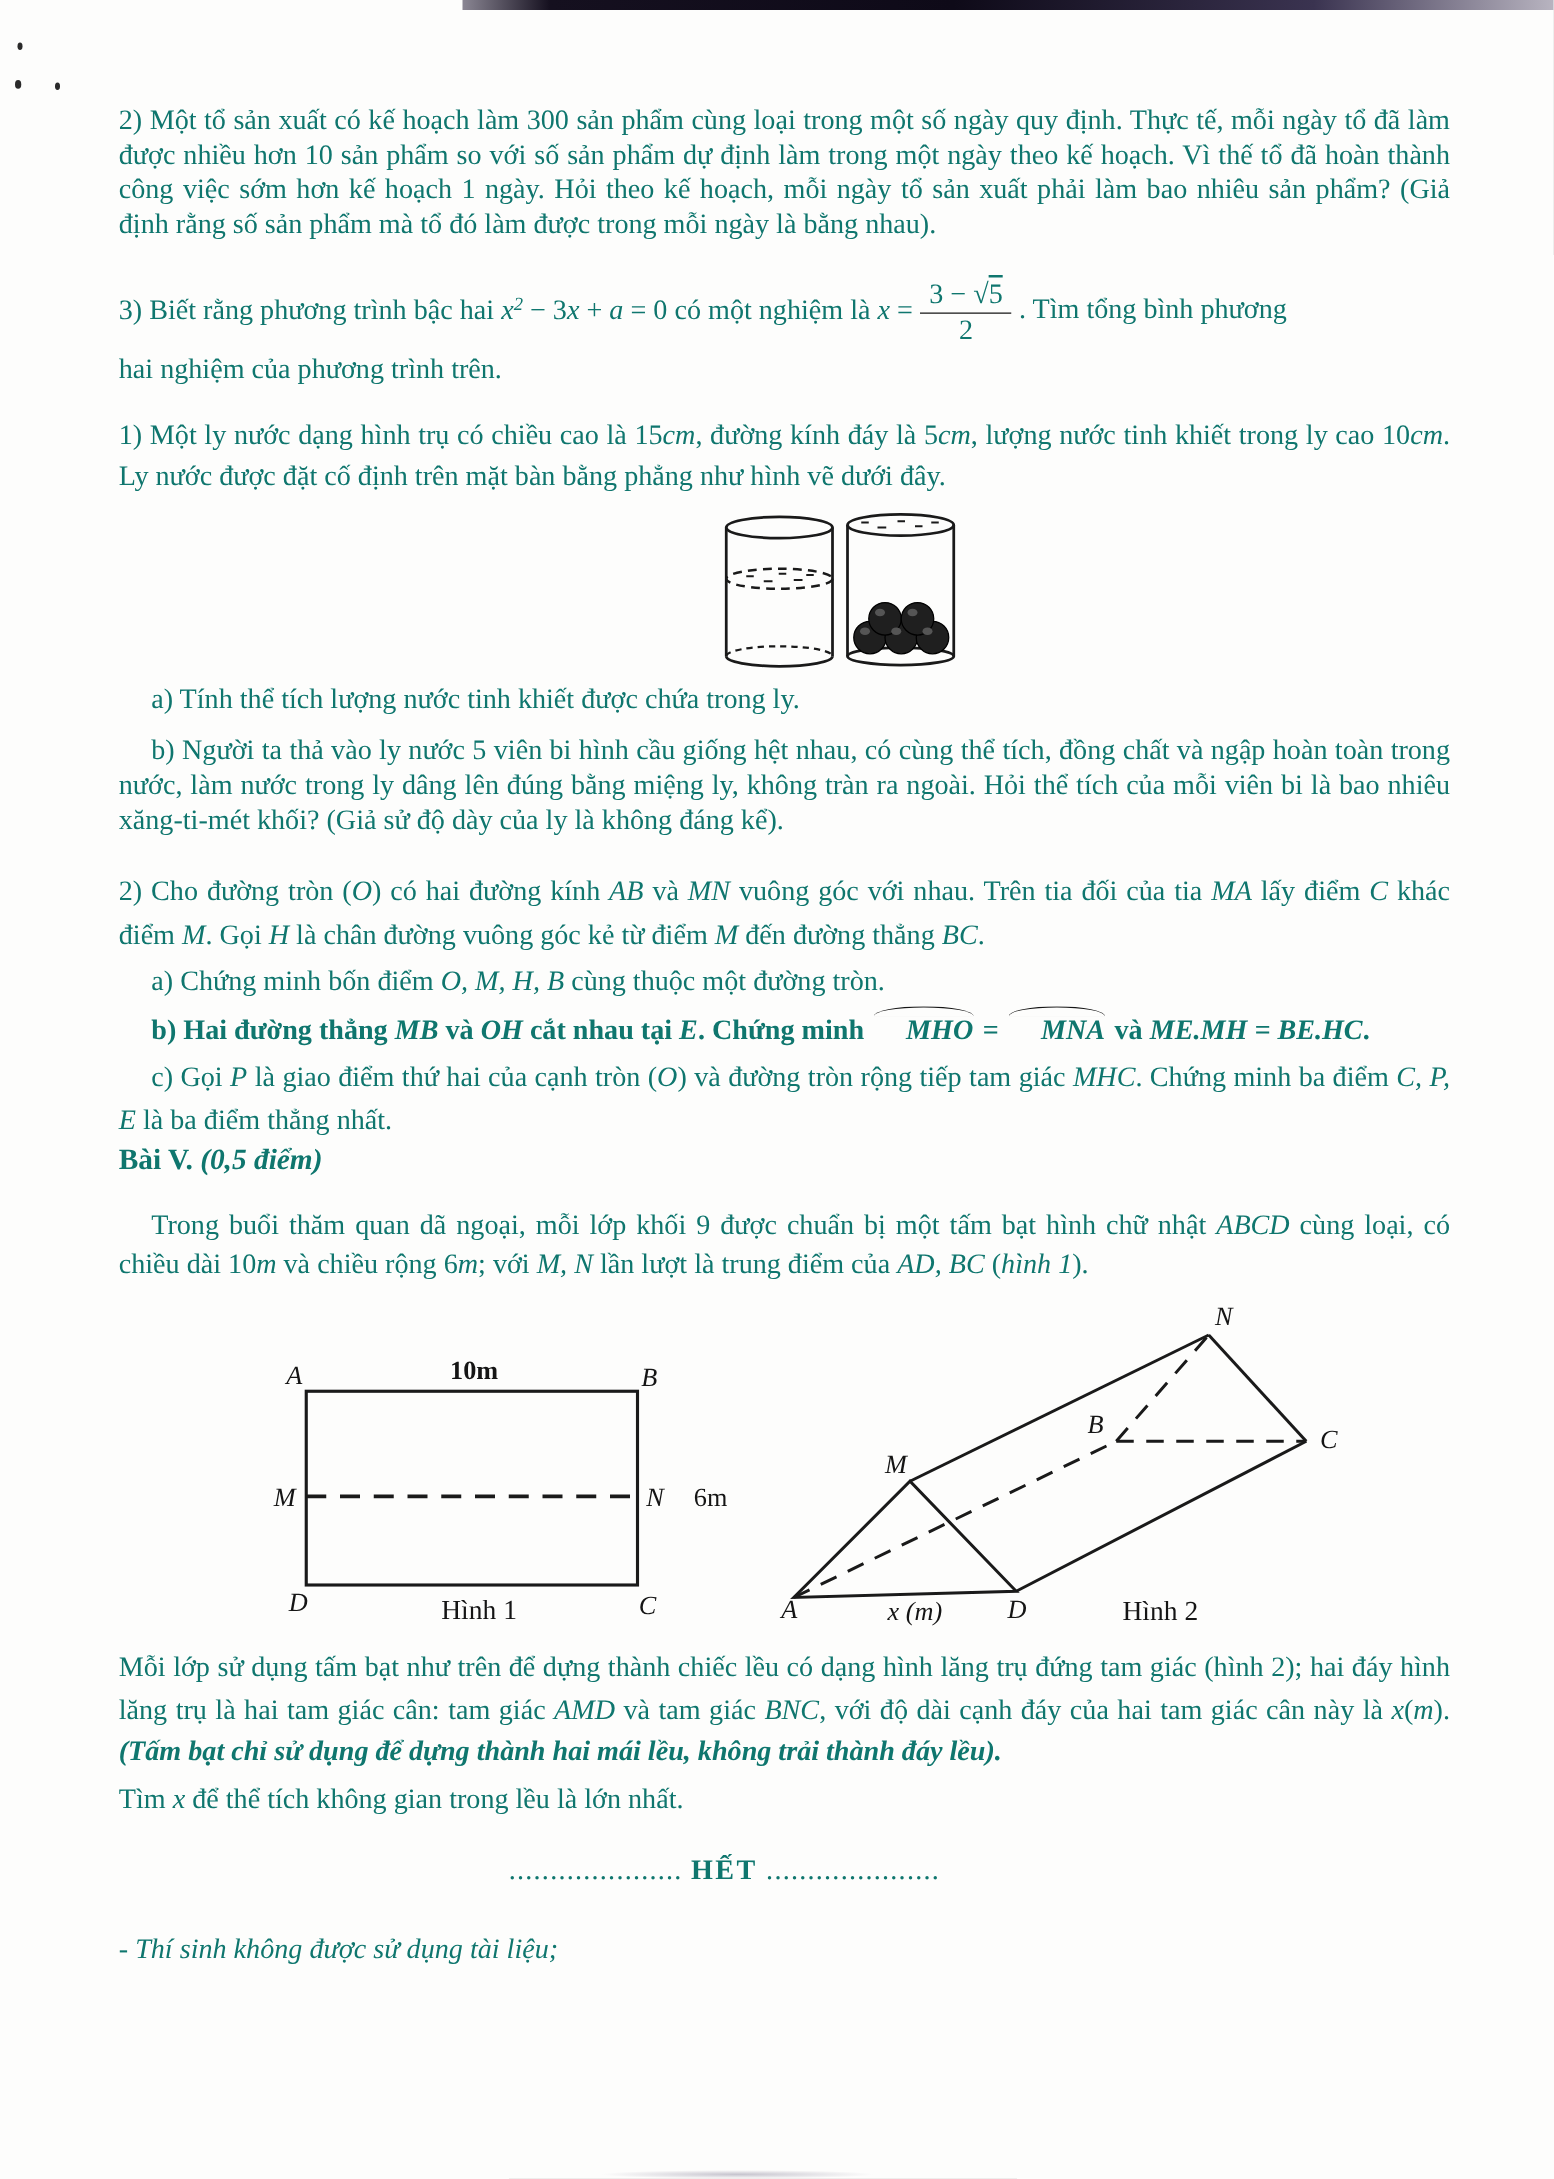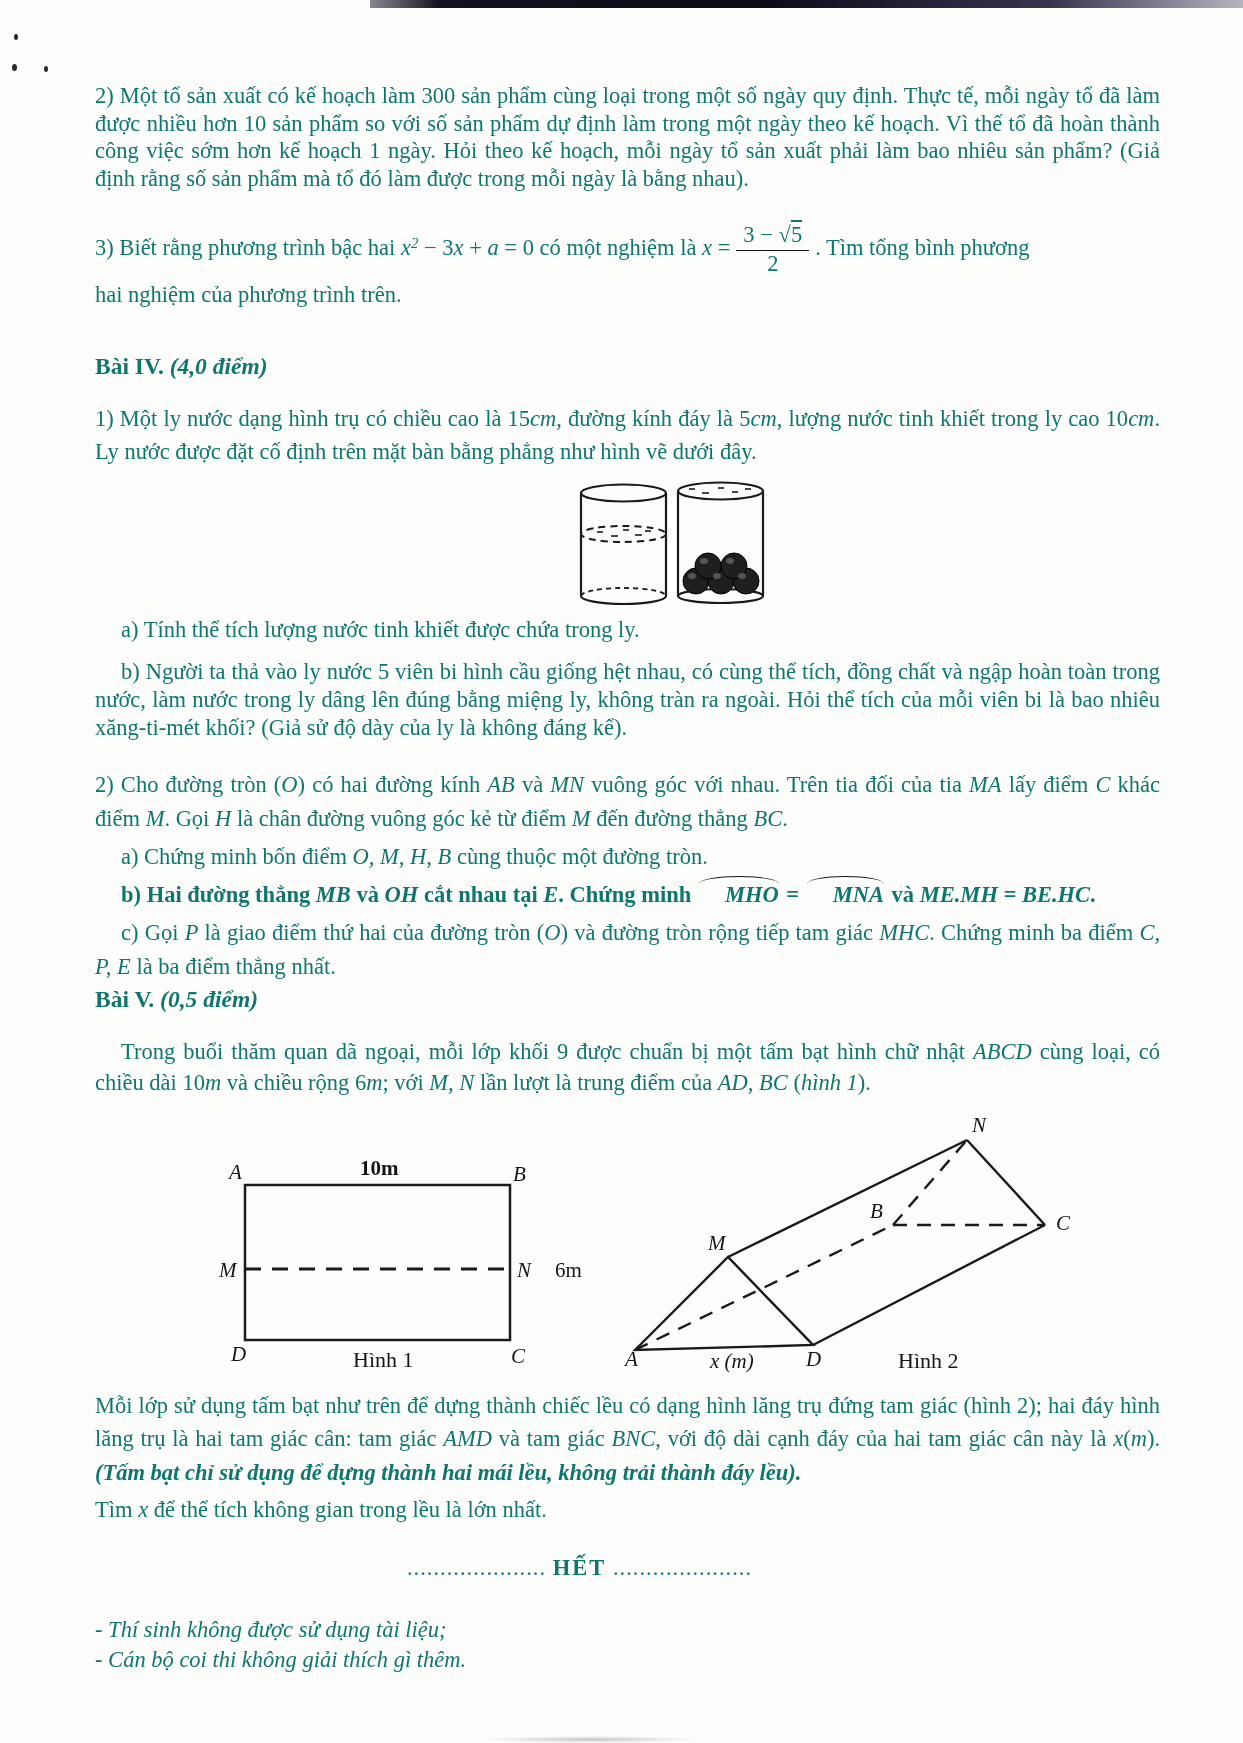--- a/index.html
+++ b/index.html
@@ -90,21 +90,20 @@
     <p class="p2">2) Một tổ sản xuất có kế hoạch làm 300 sản phẩm cùng loại trong một số ngày quy định. Thực tế, mỗi ngày tổ đã làm được nhiều hơn 10 sản phẩm so với số sản phẩm dự định làm trong một ngày theo kế hoạch. Vì thế tổ đã hoàn thành công việc sớm hơn kế hoạch 1 ngày. Hỏi theo kế hoạch, mỗi ngày tổ sản xuất phải làm bao nhiêu sản phẩm? (Giả định rằng số sản phẩm mà tổ đó làm được trong mỗi ngày là bằng nhau).</p>
 
     <div class="p3l1">
       <span><span>3) Biết rằng phương trình bậc hai </span><span class="i">x</span><span class="sup i">2</span><span> − 3</span><span class="i">x</span><span> + </span><span class="i">a</span><span> = 0  có một nghiệm là  </span><span class="i">x</span><span> =</span></span><span class="frac">
         <span class="num"><span>3 − </span><span>√</span><span class="sqrt-arg">5</span></span>
         <span class="den">2</span>
       </span><span><span>.  Tìm tổng bình phương</span></span>
     </div>
     <p class="p3l2">hai nghiệm của phương trình trên.</p>
 
-    <p class="hiv"><span class="b">Bài IV.</span> <span class="bi">(4,0 điểm)</span></p>
 
     <p class="iv1"><span>1) Một ly nước dạng hình trụ có chiều cao là 15</span><span class="i">cm</span><span>,  đường kính đáy là 5</span><span class="i">cm</span><span>,  lượng nước tinh khiết trong ly cao 10</span><span class="i">cm</span><span>.  Ly nước được đặt cố định trên mặt bàn bằng phẳng như hình vẽ dưới đây.</span></p>
 
     <div class="glasses-wrap">
       <svg width="200" height="128" viewBox="0 0 200 128">
         <g stroke="#1a1a1a" fill="none">
           <line x1="6" y1="13" x2="6" y2="116" stroke-width="2.2"></line>
           <line x1="91" y1="13" x2="91" y2="116" stroke-width="2.2"></line>
           <ellipse cx="48.5" cy="13" rx="42.5" ry="8.5" stroke-width="2.2"></ellipse>
           <ellipse cx="48.5" cy="54" rx="42.5" ry="8" stroke-width="2" stroke-dasharray="7 5"></ellipse>
@@ -145,21 +144,21 @@
         </g>
       </svg>
     </div>
 
     <p class="iv1a">a) Tính thể tích lượng nước tinh khiết được chứa trong ly.</p>
     <p class="iv1b">b) Người ta thả vào ly nước 5 viên bi hình cầu giống hệt nhau, có cùng thể tích, đồng chất và ngập hoàn toàn trong nước, làm nước trong ly dâng lên đúng bằng miệng ly, không tràn ra ngoài. Hỏi thể tích của mỗi viên bi là bao nhiêu xăng-ti-mét khối? (Giả sử độ dày của ly là không đáng kể).</p>
 
     <p class="iv2"><span>2) Cho đường tròn (</span><span class="i">O</span><span>) có hai đường kính </span><span class="i">AB</span><span> và </span><span class="i">MN</span><span> vuông góc với nhau. Trên tia đối của tia </span><span class="i">MA</span><span> lấy điểm </span><span class="i">C</span><span> khác điểm </span><span class="i">M</span><span>. Gọi </span><span class="i">H</span><span> là chân đường vuông góc kẻ từ điểm </span><span class="i">M</span><span> đến đường thẳng </span><span class="i">BC</span><span>.</span></p>
     <p class="iv2a"><span>a) Chứng minh bốn điểm </span><span class="i">O, M, H, B</span><span> cùng thuộc một đường tròn.</span></p>
     <p class="iv2b"><span>b) Hai đường thẳng </span><span class="i">MB</span><span> và </span><span class="i">OH</span><span> cắt nhau tại </span><span class="i">E</span><span>. Chứng minh </span><span class="i arc">MHO</span><span> = </span><span class="i arc">MNA</span><span> và </span><span class="i">ME.MH = BE.HC</span><span>.</span></p>
-    <p class="iv2c"><span>c) Gọi </span><span class="i">P</span><span> là giao điểm thứ hai của đường tròn (</span><span class="i">O</span><span>) và đường tròn rộng tiếp tam giác </span><span class="i">MHC</span><span>. Chứng minh ba điểm </span><span class="i">C, P, E</span><span> là ba điểm thẳng nhất.</span></p>
+    <p class="iv2c"><span>c) Gọi </span><span class="i">P</span><span> là giao điểm thứ hai của cạnh tròn (</span><span class="i">O</span><span>) và đường tròn rộng tiếp tam giác </span><span class="i">MHC</span><span>. Chứng minh ba điểm </span><span class="i">C, P, E</span><span> là ba điểm thẳng nhất.</span></p>
 
     <p class="hv"><span class="b">Bài V.</span> <span class="bi">(0,5 điểm)</span></p>
 
     <p class="vintro"><span>Trong buổi thăm quan dã ngoại, mỗi lớp khối 9 được chuẩn bị một tấm bạt hình chữ nhật </span><span class="i">ABCD</span><span> cùng loại, có chiều dài 10</span><span class="i">m</span><span> và chiều rộng 6</span><span class="i">m</span><span>;  với </span><span class="i">M, N</span><span> lần lượt là trung điểm của </span><span class="i">AD, BC</span><span> (</span><span class="i">hình 1</span><span>).</span></p>
 
     <div class="figrow">
       <svg class="fig1" width="400" height="228" viewBox="0 0 400 228">
         <rect x="40" y="28" width="265" height="155" fill="none" stroke="#1a1a1a" stroke-width="2.5"></rect>
         <line x1="40" y1="112" x2="305" y2="112" stroke="#1a1a1a" stroke-width="3" stroke-dasharray="16 11"></line>
         <text class="lbl" x="24" y="22">A</text>
@@ -195,16 +194,15 @@
         <text class="lbl" x="436" y="118">C</text>
       </svg>
     </div>
 
     <p class="vmain"><span>Mỗi lớp sử dụng tấm bạt như trên để dựng thành chiếc lều có dạng hình lăng trụ đứng tam giác (hình 2); hai đáy hình lăng trụ là hai tam giác cân: tam giác </span><span class="i">AMD</span><span> và tam giác </span><span class="i">BNC</span><span>,  với độ dài cạnh đáy của hai tam giác cân này là </span><span class="i">x</span><span>(</span><span class="i">m</span><span>).  </span><span class="bi">(Tấm bạt chỉ sử dụng để dựng thành hai mái lều, không trải thành đáy lều).</span></p>
     <p class="vfind"><span>Tìm </span><span class="i">x</span><span> để thể tích không gian trong lều là lớn nhất.</span></p>
 
     <p class="het"><span>.....................</span> <span class="b">HẾT</span> <span>.....................</span></p>
 
     <p class="footer1">- Thí sinh không được sử dụng tài liệu;</p>
-    <p class="footer2">- Cán bộ coi thi không giải thích gì thêm.</p>
 
   </div>
 </div>
 
 </body></html>

